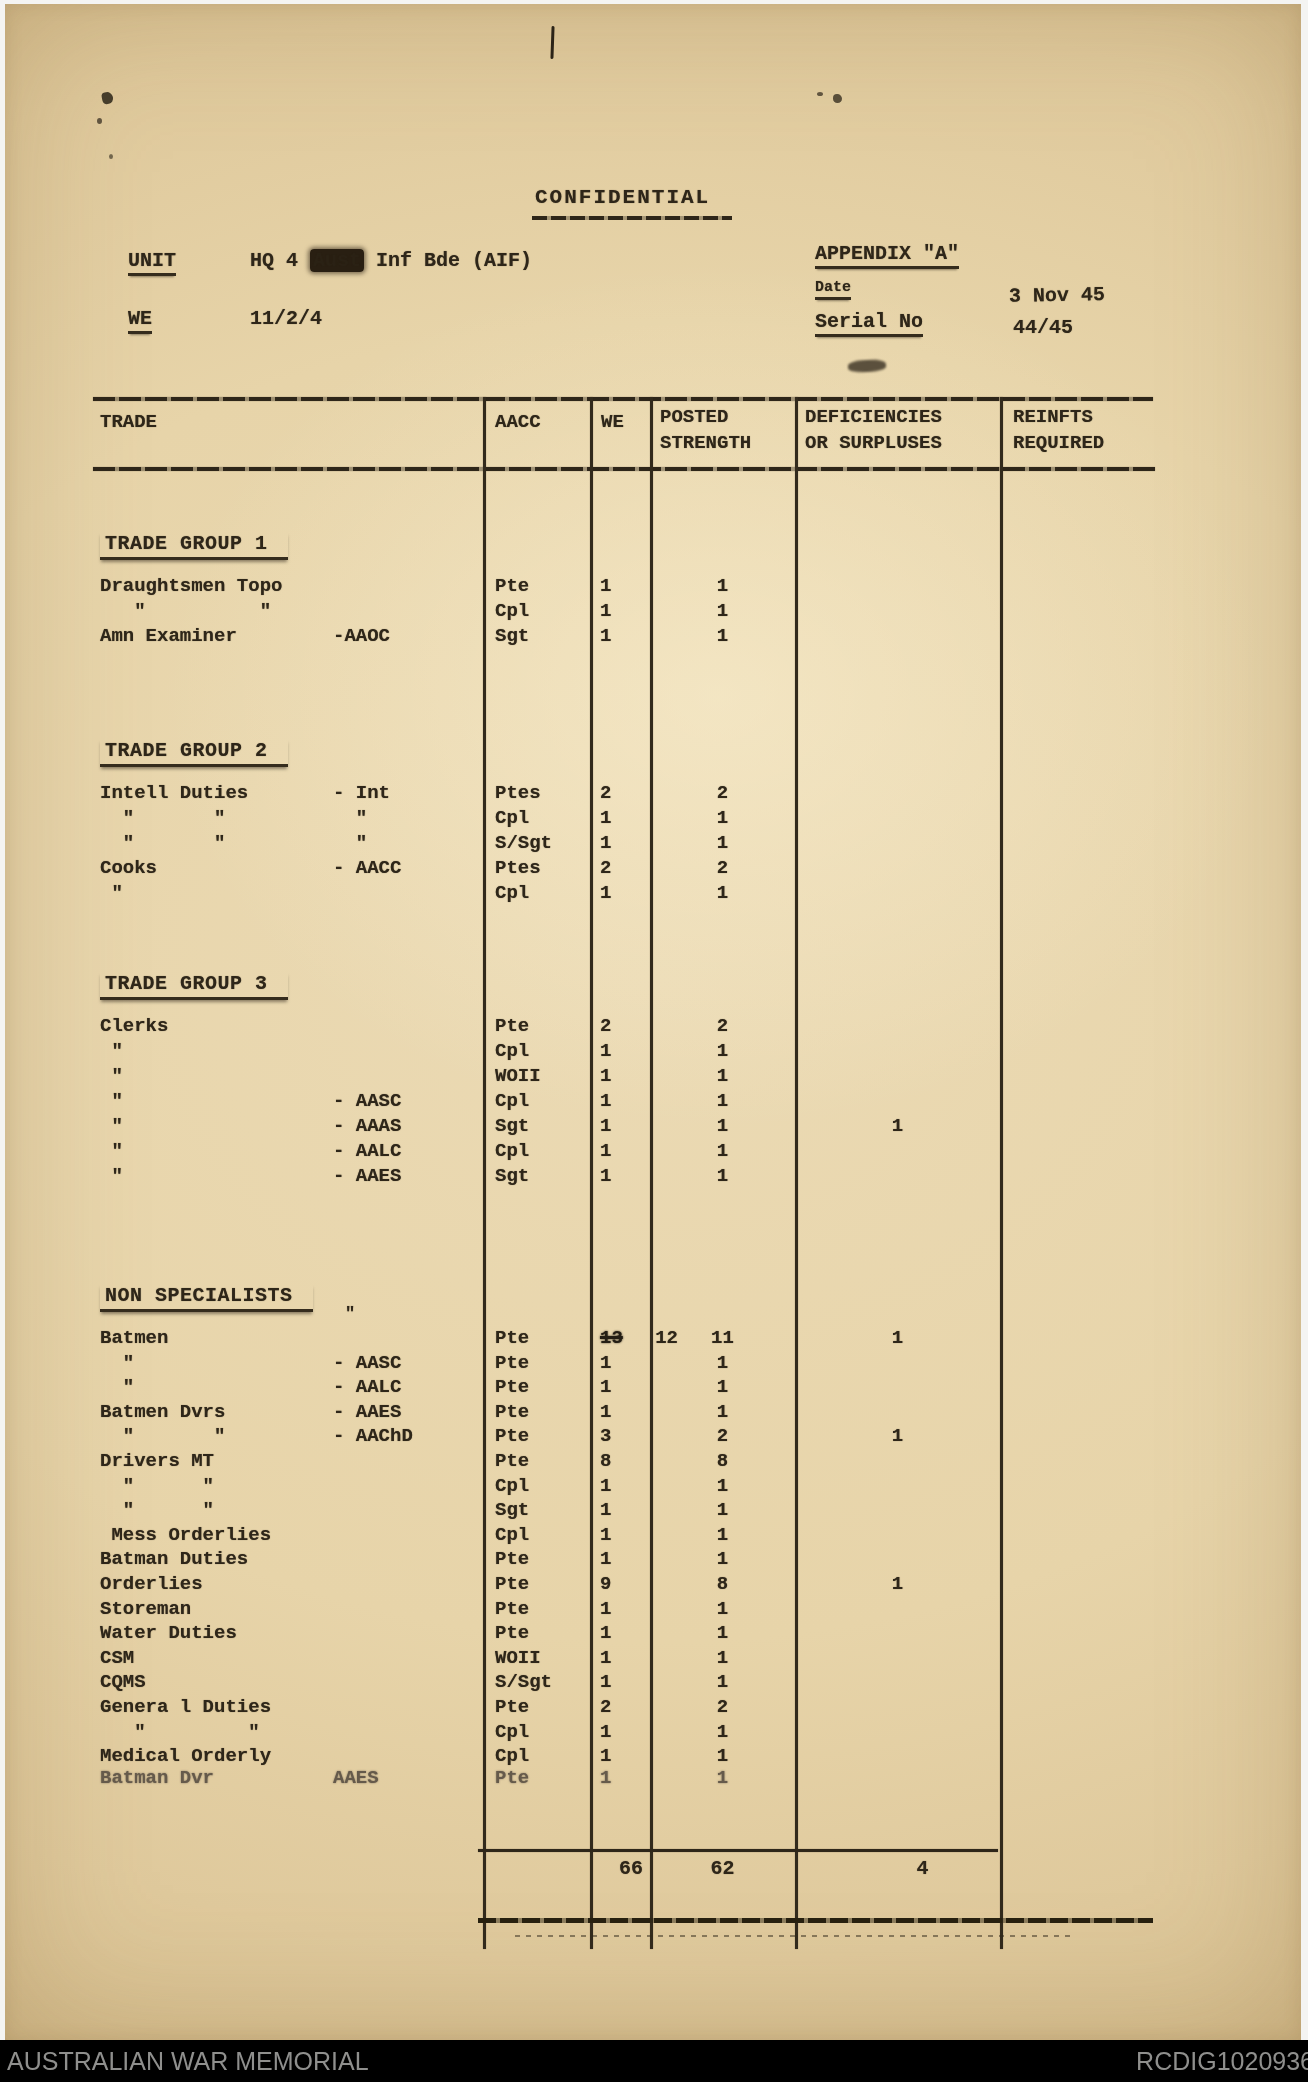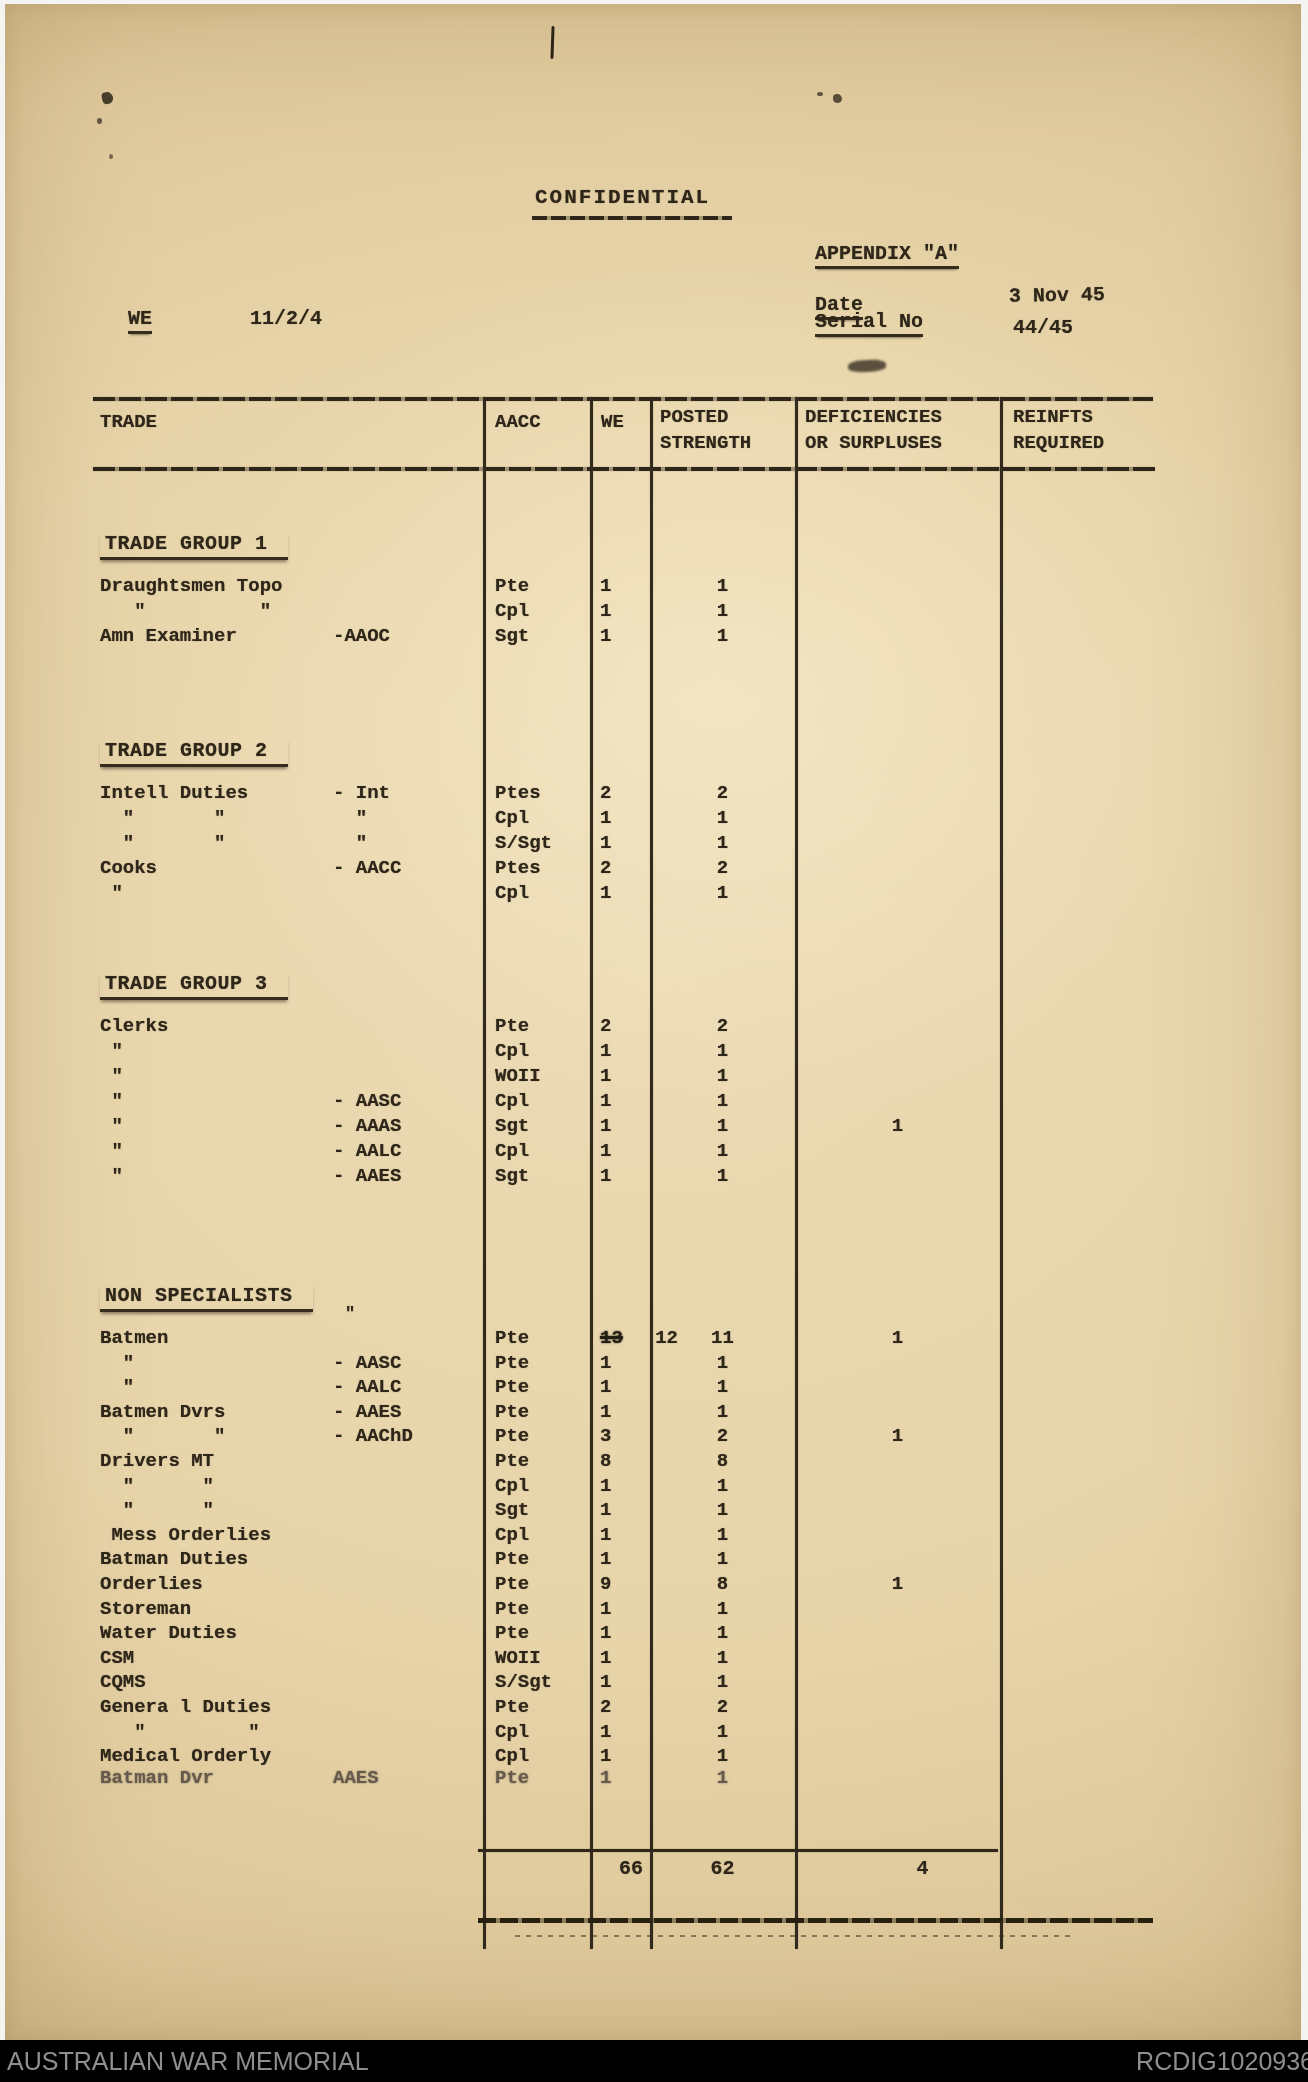--- a/index.html
+++ b/index.html
@@ -66,27 +66,31 @@
   <div class="blob abs" style="left:92px;top:114px;width:5px;height:6px;opacity:.7;"></div>
   <div class="blob abs" style="left:104px;top:150px;width:4px;height:5px;opacity:.6;"></div>
   <div class="blob abs" style="left:812px;top:88px;width:6px;height:4px;opacity:.7;"></div>
   <div class="blob abs" style="left:828px;top:90px;width:9px;height:9px;opacity:.75;border-radius:45% 55% 50% 50%;"></div>
   <div class="blob abs" style="left:843px;top:356px;width:38px;height:12px;opacity:.75;filter:blur(1px);transform:rotate(-3deg);border-radius:40%;"></div>
   <span class="abs mono ink" style="left:340px;top:1300px;font-size:17px;">″</span>
 
   <div class="abs mono ink title" style="left:530px;top:182px;">CONFIDENTIAL</div>
   <div class="title-rule" style="left:527px;top:212px;width:200px;"></div>
 
+  <div class="abs mono ink" style="left:123px;top:245px;font-size:20px;">
+    <span class="ul">UNIT</span>
+    <span style="margin-left:62px;"><span>HQ 4 </span><span class="redact">Aust</span><span> Inf Bde (AIF)</span></span>
+  </div>
   <div class="abs mono ink" style="left:123px;top:303px;font-size:20px;text-align:center;">
     <span class="ul">WE</span>
     <span style="margin-left:86px;">11/2/4</span>
   </div>
 
   <div class="abs mono ink" style="left:810px;top:238px;font-size:20px;"><span class="ul">APPENDIX "A"</span></div>
-  <div class="abs mono ink" style="left:810px;top:289px;font-size:20px;"><span class="ul">Date</span></div>
+  <div class="abs mono ink" style="left:810px;top:275px;font-size:15px;"><span class="ul">Date</span></div>
   <div class="abs mono ink" style="left:810px;top:306px;font-size:20px;"><span class="ul">Serial No</span></div>
   <div class="abs mono ink" style="left:1004px;top:280px;font-size:20px;transform:rotate(-1deg);">3 Nov 45</div>
   <div class="abs mono ink" style="left:1008px;top:312px;font-size:20px;text-align:right;">44/45</div>
 
   <div id="table" class="mono ink">
     <div class="hline" style="left:-2px;top:0;width:1060px;height:4px;"></div>
     <div class="hline" style="left:-2px;top:70px;width:1062px;height:3.5px;"></div>
     <div class="vline" style="left:388px;"></div>
     <div class="vline" style="left:495px;"></div>
     <div class="vline" style="left:555px;"></div>

